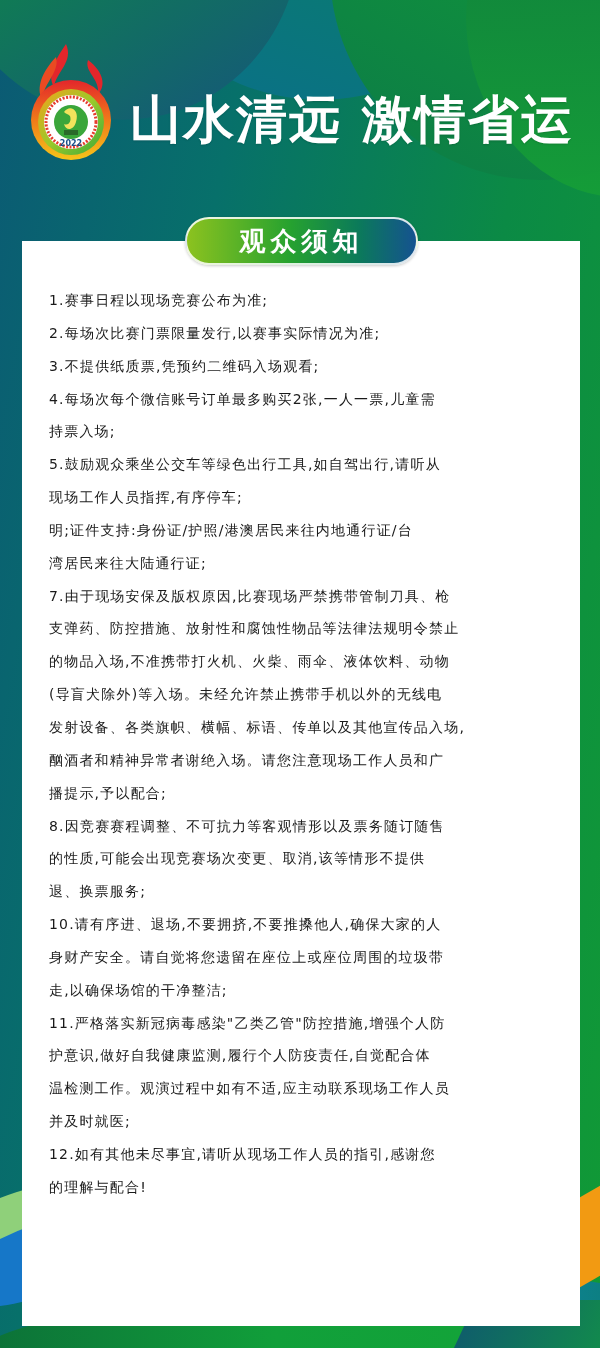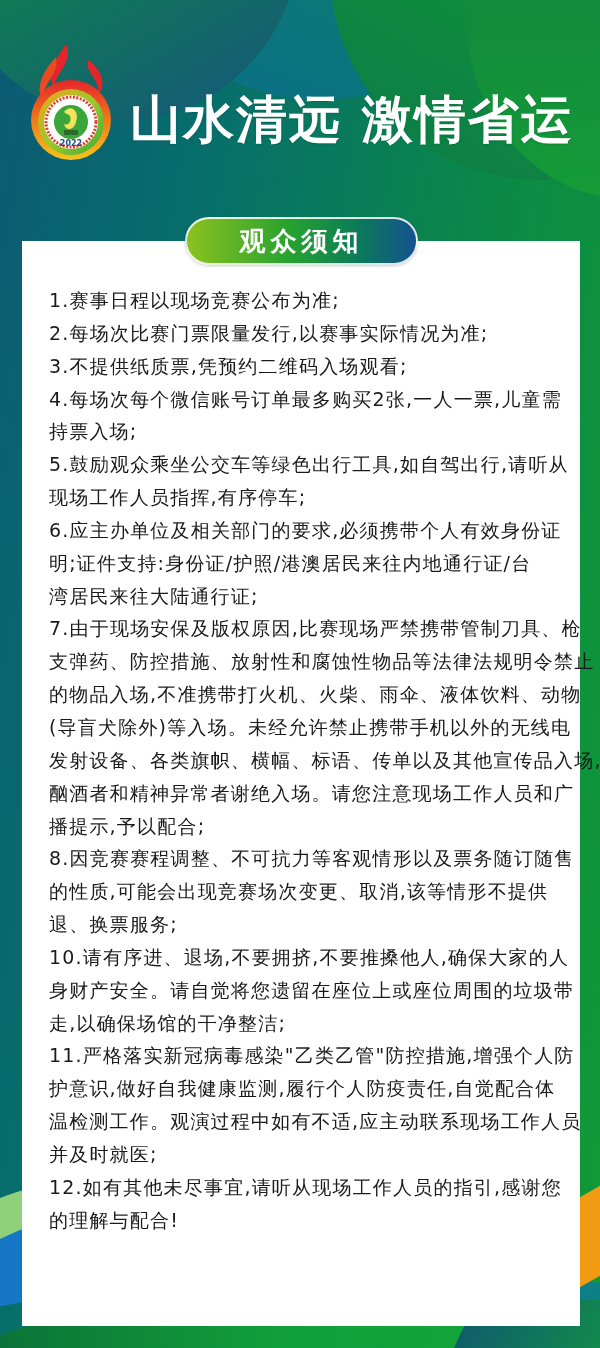--- a/index.html
+++ b/index.html
@@ -46,21 +46,21 @@
       box-shadow: 0 1px 3px rgba(0,0,0,0.2);
     }
     .badge-text {
       color: #ffffff; font-weight: bold; font-size: 26px; letter-spacing: 5px;
       font-family: "DejaVu Sans", sans-serif;
     }
 
     .rules {
       position: absolute; left: 49px; top: 284px; width: 515px;
       font-family: "DejaVu Sans", sans-serif;
-      font-size: 19px; line-height: 32.85px; color: #1a1a1a;
+      font-size: 14px; line-height: 32.85px; color: #1a1a1a;
       letter-spacing: 1.2px;
     }
     .rule { display: block; }
     .rule-line { display: block; white-space: nowrap; }
   </style>
 </head>
 <body>
 
 <div class="bg-layer">
   <div class="shape s2"></div>
@@ -123,21 +123,20 @@
   </div>
   <div class="rule">
     <span class="rule-line">4.每场次每个微信账号订单最多购买2张,一人一票,儿童需</span>
     <span class="rule-line">持票入场;</span>
   </div>
   <div class="rule">
     <span class="rule-line">5.鼓励观众乘坐公交车等绿色出行工具,如自驾出行,请听从</span>
     <span class="rule-line">现场工作人员指挥,有序停车;</span>
   </div>
   <div class="rule">
-    <span class="rule-line">6.应主办单位及相关部门的要求,必须携带个人有效身份证</span>
     <span class="rule-line">明;证件支持:身份证/护照/港澳居民来往内地通行证/台</span>
     <span class="rule-line">湾居民来往大陆通行证;</span>
   </div>
   <div class="rule">
     <span class="rule-line">7.由于现场安保及版权原因,比赛现场严禁携带管制刀具、枪</span>
     <span class="rule-line">支弹药、防控措施、放射性和腐蚀性物品等法律法规明令禁止</span>
     <span class="rule-line">的物品入场,不准携带打火机、火柴、雨伞、液体饮料、动物</span>
     <span class="rule-line">(导盲犬除外)等入场。未经允许禁止携带手机以外的无线电</span>
     <span class="rule-line">发射设备、各类旗帜、横幅、标语、传单以及其他宣传品入场,</span>
     <span class="rule-line">酗酒者和精神异常者谢绝入场。请您注意现场工作人员和广</span>

